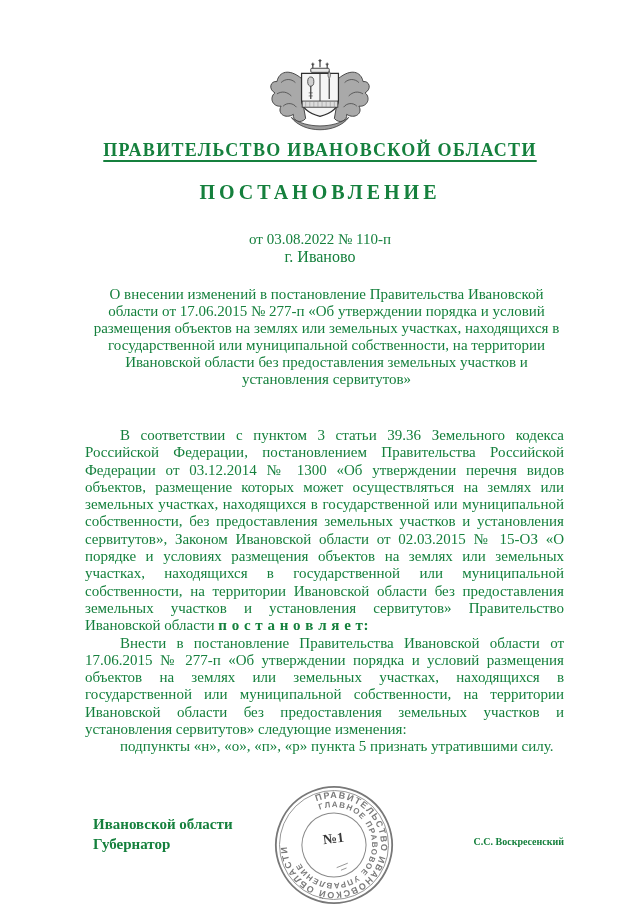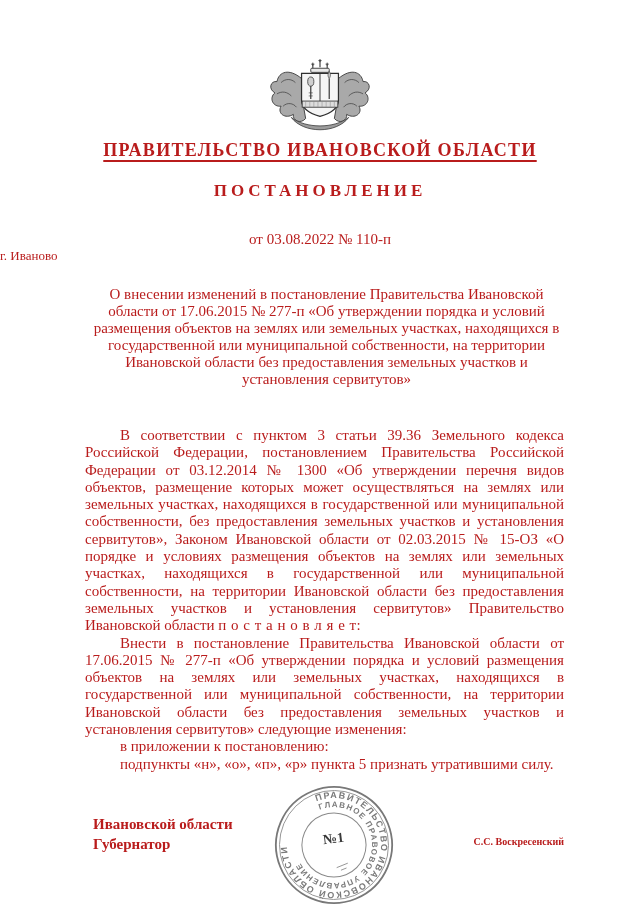--- a/index.html
+++ b/index.html
@@ -3,21 +3,21 @@
 <meta charset="utf-8">
 <style>
   html, body { margin: 0; padding: 0; background: #ffffff; }
   .page {
     position: relative;
     width: 640px;
     height: 905px;
     background: #ffffff;
     overflow: hidden;
     font-family: "Liberation Serif", serif;
-    color: #b91c1c;
+    color: #15803d;
   }
   .coa {
     position: absolute;
     top: 58px;
     left: 50%;
     transform: translateX(-50%);
     width: 108px;
     height: 82px;
   }
   .org-title {
@@ -34,36 +34,37 @@
     text-decoration: underline;
     text-decoration-thickness: 2px;
     text-underline-offset: 4px;
   }
   .doc-type {
     position: absolute;
     top: 181px;
     left: 0; right: 0;
     text-align: center;
     font-weight: bold;
-    font-size: 17px;
+    font-size: 20px;
     letter-spacing: 4px;
     white-space: nowrap;
   }
   .date-line {
     position: absolute;
     top: 231px;
     left: 0; right: 0;
     text-align: center;
     font-size: 15px;
   }
   .city-line {
     position: absolute;
     top: 248px;
     left: 0; right: 0;
-    font-size: 13px;
+    text-align: center;
+    font-size: 16px;
   }
   .subject {
     position: absolute;
     top: 286px;
     left: 85px;
     right: 72px;
     text-align: center;
     font-weight: normal;
     font-size: 15px;
     line-height: 17px;
@@ -72,21 +73,21 @@
     position: absolute;
     top: 427px;
     left: 85px;
     right: 76px;
     font-size: 15px;
     line-height: 17.3px;
     text-align: justify;
   }
   .body-text p { margin: 0; text-indent: 35px; }
   .spaced-bold {
-    font-weight: normal;
+    font-weight: bold;
     letter-spacing: 0.5px;
     white-space: pre;
   }
   .signer {
     position: absolute;
     left: 93px;
     top: 814px;
     font-weight: bold;
     font-size: 15px;
     line-height: 20px;
@@ -148,21 +149,20 @@
   <div class="doc-type">ПОСТАНОВЛЕНИЕ</div>
 
   <div class="date-line">от 03.08.2022 № 110-п</div>
   <div class="city-line">г. Иваново</div>
 
   <div class="subject">О внесении изменений в постановление Правительства Ивановской области от 17.06.2015 № 277-п «Об утверждении порядка и условий размещения объектов на землях или земельных участках, находящихся в государственной или муниципальной собственности, на территории Ивановской области без предоставления земельных участков и установления сервитутов»</div>
 
   <div class="body-text">
     <p><span>В соответствии с пунктом 3 статьи 39.36 Земельного кодекса Российской Федерации, постановлением Правительства Российской Федерации от 03.12.2014 № 1300 «Об утверждении перечня видов объектов, размещение которых может осуществляться на землях или земельных участках, находящихся в государственной или муниципальной собственности, без предоставления земельных участков и установления сервитутов», Законом Ивановской области от 02.03.2015 № 15-ОЗ «О порядке и условиях размещения объектов на землях или земельных участках, находящихся в государственной или муниципальной собственности, на территории Ивановской области без предоставления земельных участков и установления сервитутов» Правительство Ивановской области </span><span class="spaced-bold">п о с т а н о в л я е т:</span></p>
     <p>Внести в постановление Правительства Ивановской области от 17.06.2015 № 277-п «Об утверждении порядка и условий размещения объектов на землях или земельных участках, находящихся в государственной или муниципальной собственности, на территории Ивановской области без предоставления земельных участков и установления сервитутов» следующие изменения:</p>
-    <p>в приложении к постановлению:</p>
     <p>подпункты «н», «о», «п», «р» пункта 5 признать утратившими силу.</p>
   </div>
 
   <div class="signer">
     <div>Ивановской области</div>
     <div>Губернатор</div>
   </div>
 
   <div class="signer-name">С.С. Воскресенский</div>
 

